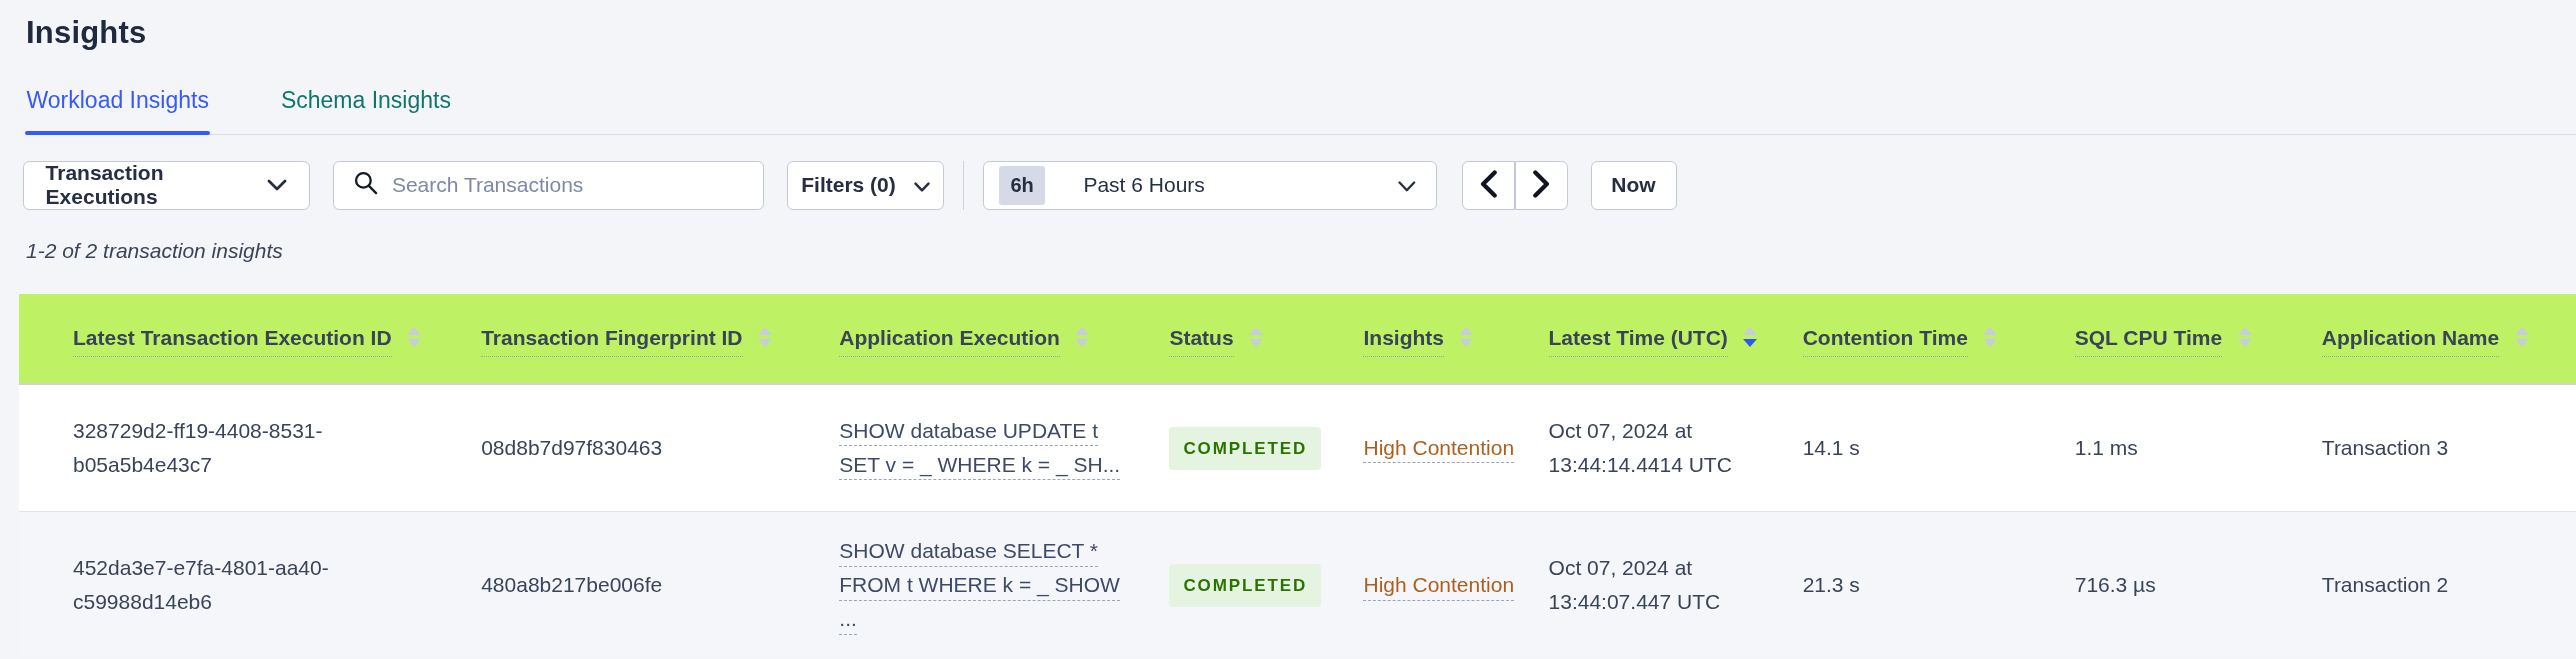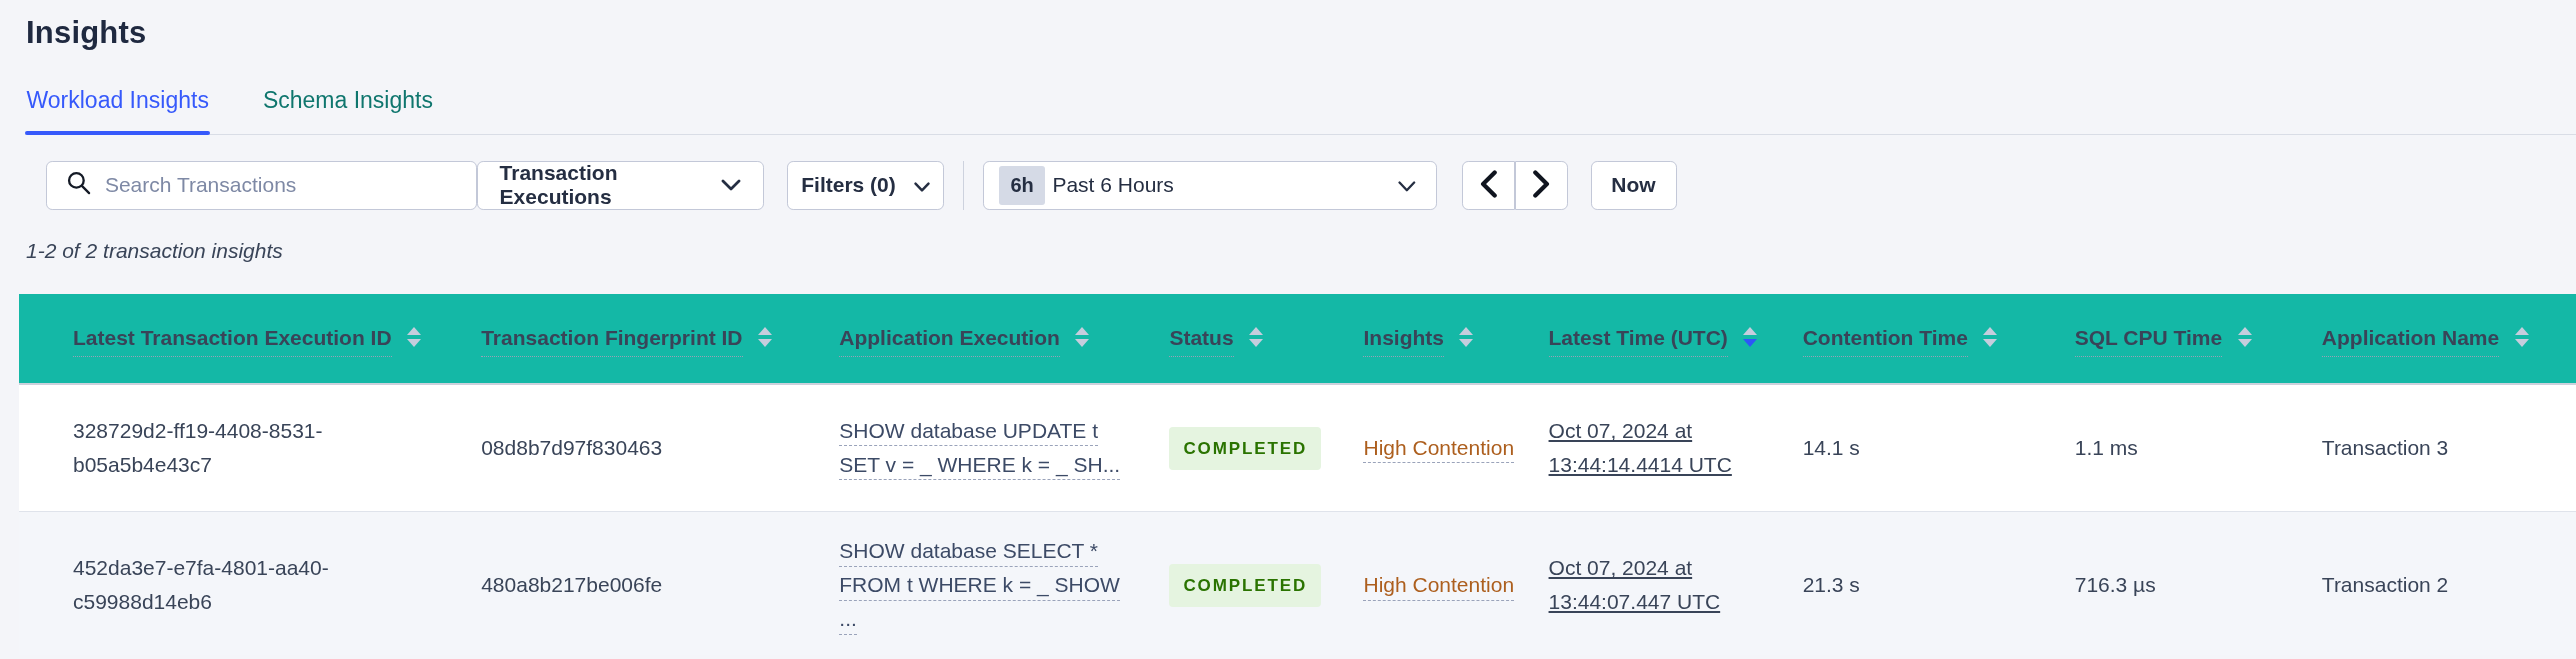--- a/index.html
+++ b/index.html
@@ -10,21 +10,21 @@
     color:#394458;
     -webkit-font-smoothing:antialiased;
   }
   
   .page-title {
     font-size:31px; font-weight:700; color:#1f2940;
     padding:15.4px 0 0 26px; letter-spacing:0.2px;
   }
   
   .tabs {
-    display:flex; gap:51px;
+    display:flex; gap:69px;
     margin:31px 0 0 25px;
     border-bottom:1.5px solid #d9dde6;
     padding-right:0;
   }
   .tab {
     font-size:23px; color:#0f766e; padding:4.6px 1.5px 20px 1.5px;
     cursor:pointer; position:relative; font-weight:400;
   }
   .tab.active { color:#3659fb; }
   .tab.active::after {
@@ -50,37 +50,37 @@
     background:transparent;
   }
   .search-box input::placeholder { color:#7e89a5; }
   .btn-filters { width:157px; margin-left:23px; justify-content:center; gap:18px; font-weight:600; cursor:pointer; }
   .v-divider { width:1.5px; height:49px; background:#cdd2de; margin:0 18.5px; }
   .timepicker { width:454px; padding:0 20px 0 15.4px; cursor:pointer; }
   .time-badge {
     background:#d5dae6; color:#252e42; font-weight:700; font-size:20px;
     padding:7.7px 11.6px; border-radius:3px;
   }
-  .time-label { margin-left:7px; flex:1; }
+  .time-label { margin-left:38px; flex:1; }
   .nav-group { display:flex; margin-left:25px; }
   .nav-btn {
     width:53px; height:49px; background:#fff; border:1.5px solid #c3c8d8;
     display:flex; align-items:center; justify-content:center; cursor:pointer;
   }
   .nav-btn.prev { border-radius:6.2px 0 0 6.2px; border-right-width:0.8px; }
   .nav-btn.next { border-radius:0 6.2px 6.2px 0; border-left-width:0.8px; }
   .btn-now { width:86px; margin-left:23px; justify-content:center; font-weight:600; cursor:pointer; }
   .chev { color:#252e42; }
   
   .results-summary {
     margin:29px 0 0 26px; font-size:21px; color:#394458; font-weight:500;font-style:italic;
   }
   
   .card {
-    margin:31px 0 0 19px; background:#14b8a6; height:361px; overflow:hidden;
+    margin:31px 0 0 19px; background:#bef264; height:361px; overflow:hidden;
   }
   table { border-collapse:collapse; table-layout:fixed; width:2557px; }
   th {
     height:90px; text-align:left; vertical-align:middle;
     font-size:21px; font-weight:600; color:#394458; white-space:nowrap;
     border-bottom:2.3px solid #ccd1dc; padding-right:21.6px;
   }
   td {
     vertical-align:middle; font-size:21px; color:#394458;
     padding-right:23px; line-height:1.62;
@@ -90,21 +90,21 @@
   tr.row-2 { height:147px; background:#f4f6fa; border-top:1.5px solid #dfe3eb; border-bottom:1.5px solid #dfe3eb; }
   .th-label { border-bottom:1.5px dotted #98a1b6; padding-bottom:6.2px; }
   .sort-icon { display:inline-flex; flex-direction:column; gap:4.6px; margin-left:15.4px; vertical-align:middle; position:relative; top:-3.1px; }
   .sort-icon i { width:0; height:0; border-left:7px solid transparent; border-right:7px solid transparent; }
   .sort-icon .up { border-bottom:8.5px solid #c6cddd; }
   .sort-icon .down { border-top:8.5px solid #c6cddd; }
   .sort-icon.active .down { border-top-color:#2d57f8; }
   .wrap-id { max-width:331px; }
   .wrap-sql { max-width:287px; }
   .wrap-insight { max-width:163px; }
-  .wrap-time { max-width:233px;text-decoration:underline; }
+  .wrap-time { max-width:233px; }
   .sql-link {
     display:inline; color:#3c4a66; cursor:pointer;
     border-bottom:1.5px dashed #9aa3ba; padding-bottom:3.1px;
   }
   .insight-link {
     display:inline; color:#ad5f1e; cursor:pointer;
     border-bottom:1.5px dashed #9aa3ba; padding-bottom:3.1px;
   }
   .status-badge {
     display:inline-block; background:#e5f4e0; color:#2a7300;
@@ -118,38 +118,38 @@
 <div class="page">
 
   <h1 class="page-title">Insights</h1>
 
   <div class="tabs">
     <div class="tab active">Workload Insights</div>
     <div class="tab">Schema Insights</div>
   </div>
 
   <div class="toolbar">
+
+    <div class="ctl btn-type">
+      <span>Transaction Executions</span>
+      <span class="chev">
+        <svg width="20" height="13" viewBox="0 0 26 17">
+            <path d="M2.5 2.5 L13 13 L23.5 2.5" fill="none" stroke="currentColor" stroke-width="3.6" stroke-linecap="round" stroke-linejoin="round"></path>
+          </svg>
+      </span>
+    </div>
 
     <div class="ctl search-box">
       <span>
         <svg width="25.4" height="25.4" viewBox="0 0 33 33">
             <circle cx="13.5" cy="13.5" r="9.5" fill="none" stroke="#141a26" stroke-width="3"></circle>
             <line x1="21" y1="21" x2="30" y2="30" stroke="#141a26" stroke-width="3" stroke-linecap="round"></line>
           </svg>
       </span>
       <input type="text" placeholder="Search Transactions" style="">
-    </div>
-
-    <div class="ctl btn-type">
-      <span>Transaction Executions</span>
-      <span class="chev">
-        <svg width="20" height="13" viewBox="0 0 26 17">
-            <path d="M2.5 2.5 L13 13 L23.5 2.5" fill="none" stroke="currentColor" stroke-width="3.6" stroke-linecap="round" stroke-linejoin="round"></path>
-          </svg>
-      </span>
     </div>
 
     <div class="ctl btn-filters">
       <span>Filters (0)</span>
       <span class="chev">
         <svg width="16" height="10.8" viewBox="0 0 21 14">
             <path d="M2 2 L10.5 11 L19 2" fill="none" stroke="currentColor" stroke-width="3.2" stroke-linecap="round" stroke-linejoin="round"></path>
           </svg>
       </span>
     </div>

